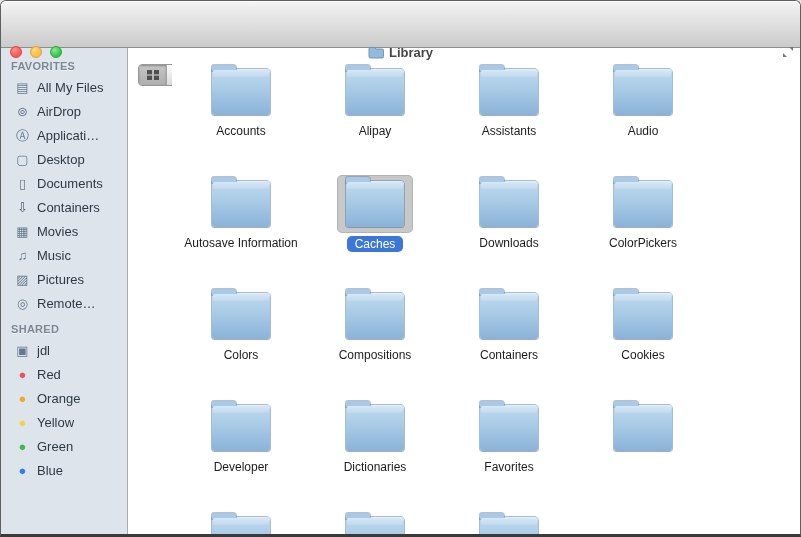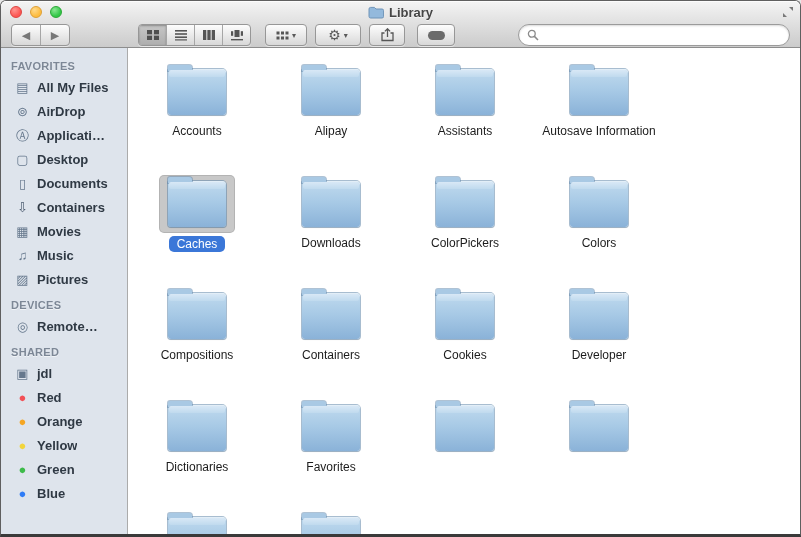--- a/index.html
+++ b/index.html
@@ -2,21 +2,21 @@
 <html><head>
 <meta charset="utf-8">
 <style>
   html,body{margin:0;padding:0;background:#e8e8e8;}
   body{font-family:"Liberation Sans","DejaVu Sans",sans-serif;}
   .window{width:801px;height:537px;box-sizing:border-box;border:1px solid #5f5f5f;border-bottom:3px solid #3a3a3a;
     border-radius:6px 6px 0 0;overflow:hidden;display:flex;flex-direction:column;background:#fff;}
   
   .chrome{box-sizing:border-box;height:47px;flex:0 0 47px;background:linear-gradient(#f4f4f4,#cbcbcb);
     border-bottom:1px solid #8d8d8d;border-radius:5px 5px 0 0;box-shadow:inset 0 1px 0 rgba(255,255,255,.7);}
-  .titlebar{height:22px;position:relative;display:flex;align-items:center;}
+  .titlebar{height:22px;position:relative;display:flex;align-items:center;margin-top:40px;}
   .traffic{position:absolute;left:9px;top:5px;display:flex;gap:8px;}
   .tl{width:12px;height:12px;border-radius:50%;box-sizing:border-box;display:inline-block;}
   .tl.close{background:radial-gradient(circle at 35% 30%,#ff938f,#fc5753 65%);border:1px solid #dd4340;}
   .tl.min{background:radial-gradient(circle at 35% 30%,#ffd98a,#fdbc40 65%);border:1px solid #dd9f34;}
   .tl.zoom{background:radial-gradient(circle at 35% 30%,#8ae793,#33c748 65%);border:1px solid #29a835;}
   .title-wrap{margin:0 auto;display:flex;align-items:center;gap:5px;font-size:13px;font-weight:bold;color:#464646;
     text-shadow:0 1px 0 rgba(255,255,255,.6);}
   .fullscreen{position:absolute;right:6px;top:5px;}
   .toolbar{height:24px;display:flex;align-items:center;padding:0 10px;}
   .seg{display:flex;height:22px;box-sizing:border-box;border:1px solid #979797;border-radius:4px;overflow:hidden;
@@ -35,29 +35,29 @@
   .btn.action{margin-left:8px;width:46px;}
   .gear{font-size:14px;color:#5a5a5a;line-height:1;}
   .btn.share{margin-left:8px;width:36px;}
   .btn.tags{margin-left:12px;width:38px;}
   .caret{font-size:8px;color:#5a5a5a;margin-left:1px;}
   .pill{width:17px;height:9px;border-radius:5px;background:#6b6b6b;display:inline-block;}
   .search{margin-left:auto;width:272px;height:22px;box-sizing:border-box;border:1px solid #9b9b9b;border-radius:12px;
     background:#fff;display:flex;align-items:center;padding:0 8px;gap:5px;box-shadow:inset 0 1px 2px rgba(0,0,0,.15);}
   .search input{border:none;outline:none;flex:1;font-size:12px;background:transparent;height:18px;font-family:inherit;}
   
-  .wbody{flex:1;display:flex;min-height:0;}
+  .wbody{flex:1;display:flex;min-height:0;gap:44px;}
   .sidebar{width:127px;flex:0 0 127px;box-sizing:border-box;background:#dee4ec;border-right:1px solid #ababab;
     padding-top:12px;overflow:hidden;}
   .sb-header{font-size:11px;font-weight:bold;color:#7c8796;padding:8px 0 3px 10px;letter-spacing:.3px;
     text-shadow:0 1px 0 rgba(255,255,255,.55);}
   .sidebar>.sb-header:first-child{padding-top:0;}
   .sb-item{height:24px;display:flex;align-items:center;gap:6px;padding-left:13px;font-size:13px;color:#2f3944;}
   .sb-icon{width:17px;text-align:center;font-size:13px;color:#66788d;line-height:1;}
-  .sb-label{white-space:nowrap;overflow:hidden;font-weight:bold;}
+  .sb-label{white-space:nowrap;overflow:hidden;}
   
   .content{flex:1;background:#fff;overflow:hidden;padding:2px 0 0 2px;display:grid;
     grid-template-columns:repeat(4,134px);grid-auto-rows:112px;align-content:start;}
   .cell{display:flex;flex-direction:column;align-items:center;padding-top:14px;box-sizing:border-box;}
   .icon-box{padding:5px 8px;border-radius:4px;}
   .icon-box.selected{background:#c8c8c8;box-shadow:0 0 0 1px #b3b3b3;}
   .folder{position:relative;display:block;width:58px;height:46px;border-radius:2px 4px 3px 3px;
     background:linear-gradient(180deg,#c0daee 0%,#a8cae6 45%,#8ab2d8 100%);
     box-shadow:inset 0 1px 0 rgba(255,255,255,.55),0 0 0 1px rgba(96,134,170,.55),0 1px 1px rgba(0,0,0,.12);}
   .folder::before{content:"";position:absolute;top:-4px;left:0;width:24px;height:6px;border-radius:2px 3px 0 0;
@@ -206,21 +206,20 @@
           <span class="sb-label">Movies</span>
         </div>
         <div class="sb-item">
           <span class="sb-icon">♫</span>
           <span class="sb-label">Music</span>
         </div>
         <div class="sb-item">
           <span class="sb-icon">▨</span>
           <span class="sb-label">Pictures</span>
         </div>
-        <div class="sb-header">DEVICES</div>
         <div class="sb-item">
           <span class="sb-icon">◎</span>
           <span class="sb-label">Remote…</span>
         </div>
         <div class="sb-header">SHARED</div>
         <div class="sb-item">
           <span class="sb-icon">▣</span>
           <span class="sb-label">jdl</span>
         </div>
         <div class="sb-item">
@@ -255,20 +254,26 @@
           <div class="icon-box">
             <span class="folder"></span>
           </div>
           <div class="label-wrap"><span class="flabel">Alipay</span></div>
         </div>
         <div class="cell">
           <div class="icon-box">
             <span class="folder"></span>
           </div>
           <div class="label-wrap"><span class="flabel">Assistants</span></div>
+        </div>
+        <div class="cell">
+          <div class="icon-box">
+            <span class="folder"></span>
+          </div>
+          <div class="label-wrap"><span class="flabel">Audio</span></div>
         </div>
         <div class="cell">
           <div class="icon-box">
             <span class="folder"></span>
           </div>
           <div class="label-wrap"><span class="flabel">Autosave Information</span></div>
         </div>
         <div class="cell">
           <div class="icon-box selected">
             <span class="folder"></span>

